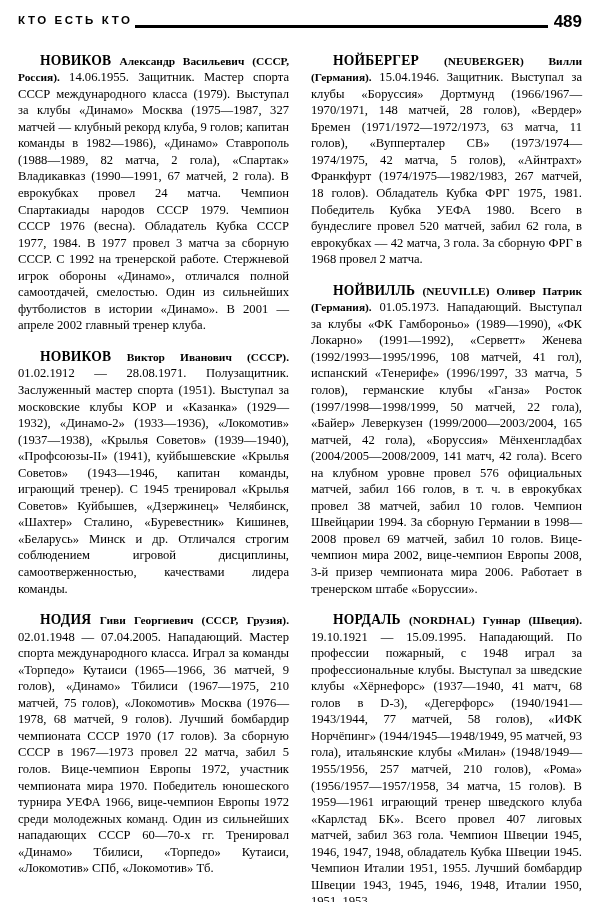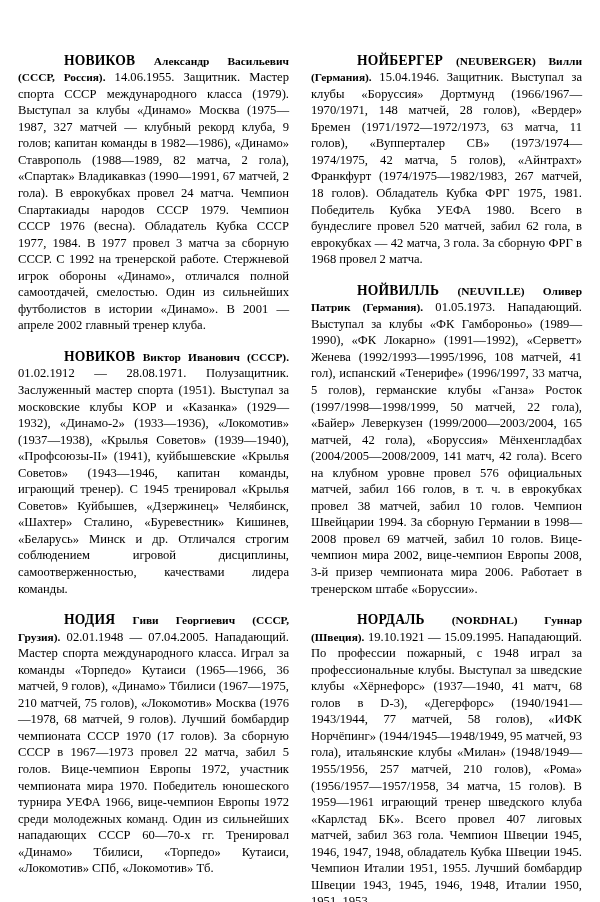--- a/index.html
+++ b/index.html
@@ -98,28 +98,32 @@
     font-weight: bold;
   }
   .headword-sm {
     font-weight: bold;
     font-size: 11.4px;
   }
   .headword-lg {
     font-weight: bold;
     font-size: 13.6px;
     letter-spacing: 0.2px;
-    margin-left: 24px;
   }
 </style>
 </head>
 <body>
 
 <div class="page">
 
+  <div class="running-head">
+    <span class="running-head-title">КТО ЕСТЬ КТО</span>
+    <span class="running-head-rule"></span>
+    <span class="running-head-folio">489</span>
+  </div>
 
   <div class="columns">
 
     <div class="column">
 
       <p class="entry">
         <span class="entry-indent"></span><span class="headword headword-lg">НОВИКОВ</span><span> </span><span class="headword headword-sm">Александр Васильевич (СССР, Россия).</span><span class="entry-body"> 14.06.1955. Защитник. Мастер спорта СССР международного класса (1979). Выступал за клубы «Динамо» Москва (1975—1987, 327 матчей — клубный рекорд клуба, 9 голов; капитан команды в 1982—1986), «Динамо» Ставрополь (1988—1989, 82 матча, 2 гола), «Спартак» Владикавказ (1990—1991, 67 матчей, 2 гола). В еврокубках провел 24 матча. Чемпион Спартакиады народов СССР 1979. Чемпион СССР 1976 (весна). Обладатель Кубка СССР 1977, 1984. В 1977 провел 3 матча за сборную СССР. С 1992 на тренерской работе. Стержневой игрок обороны «Динамо», отличался полной самоотдачей, смелостью. Один из сильнейших футболистов в истории «Динамо». В 2001 — апреле 2002 главный тренер клуба.</span>
       </p>
 
       <p class="entry">

